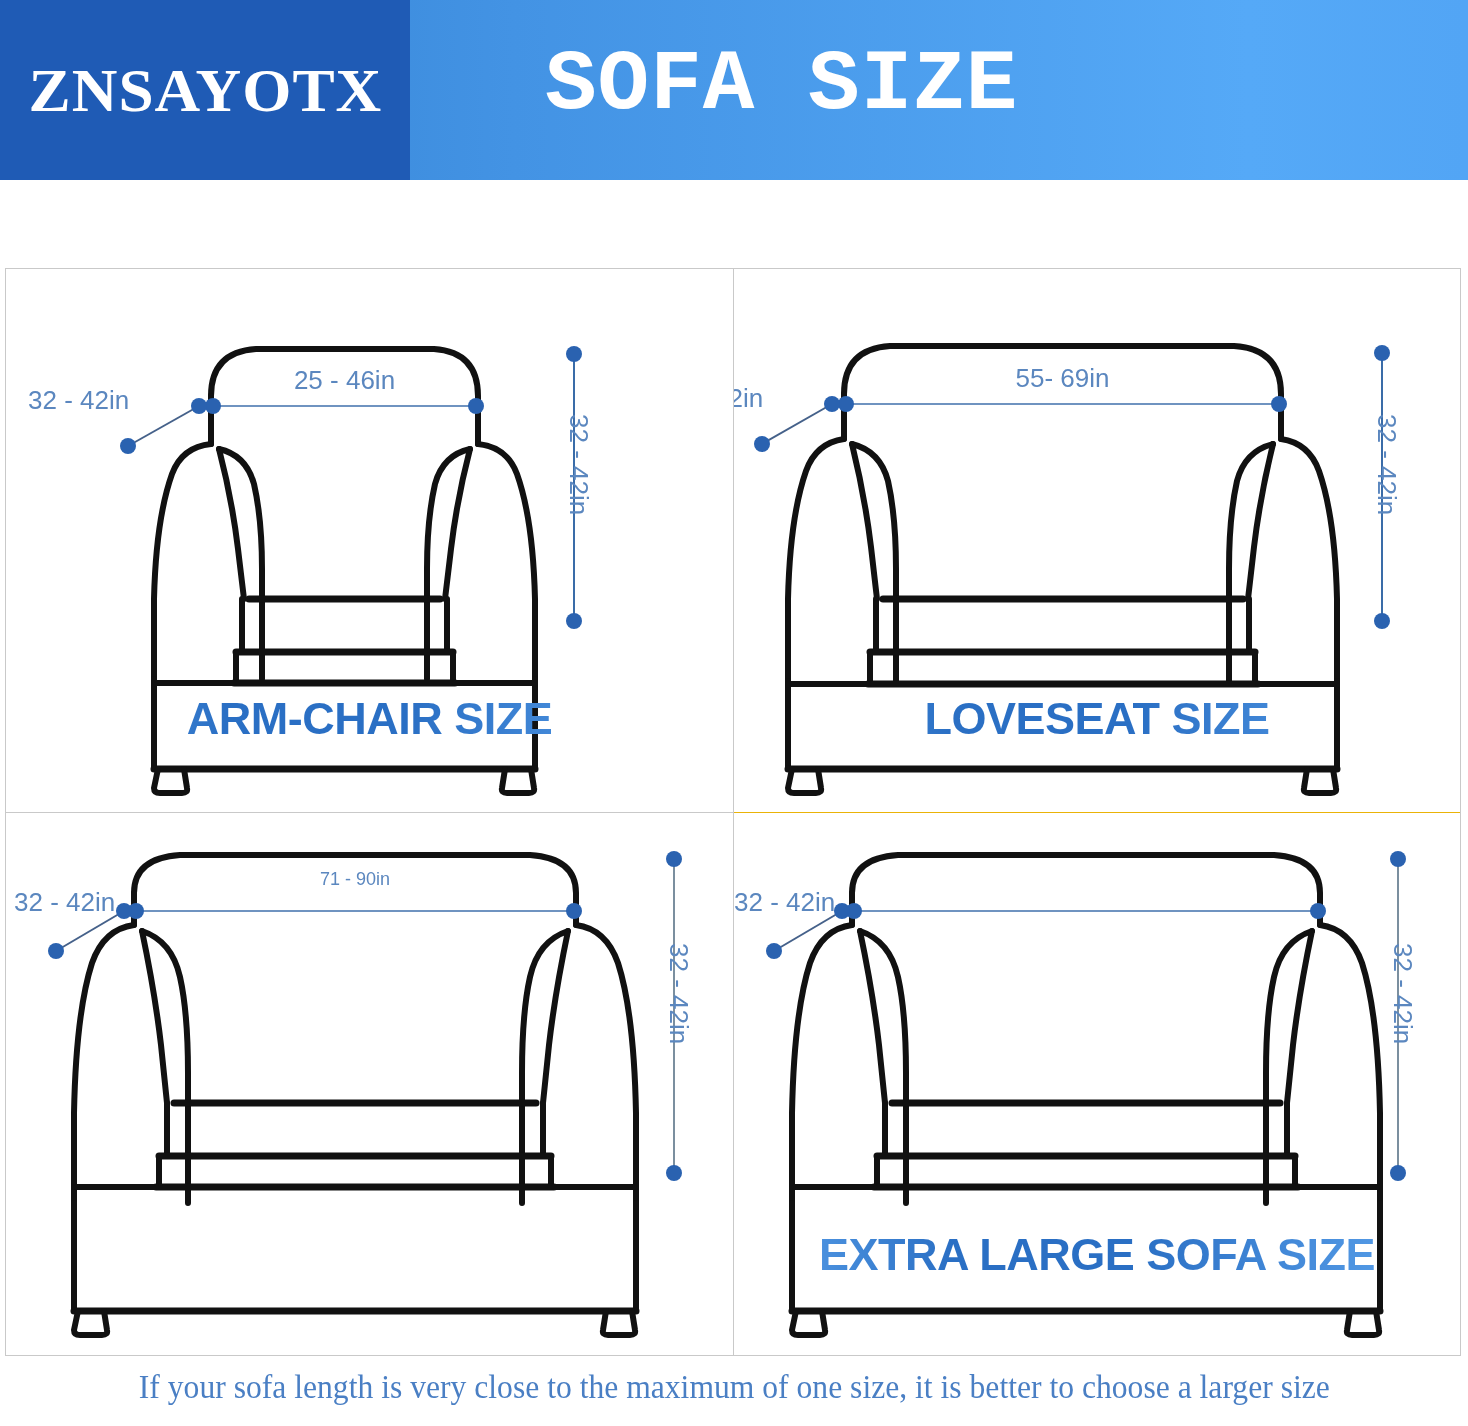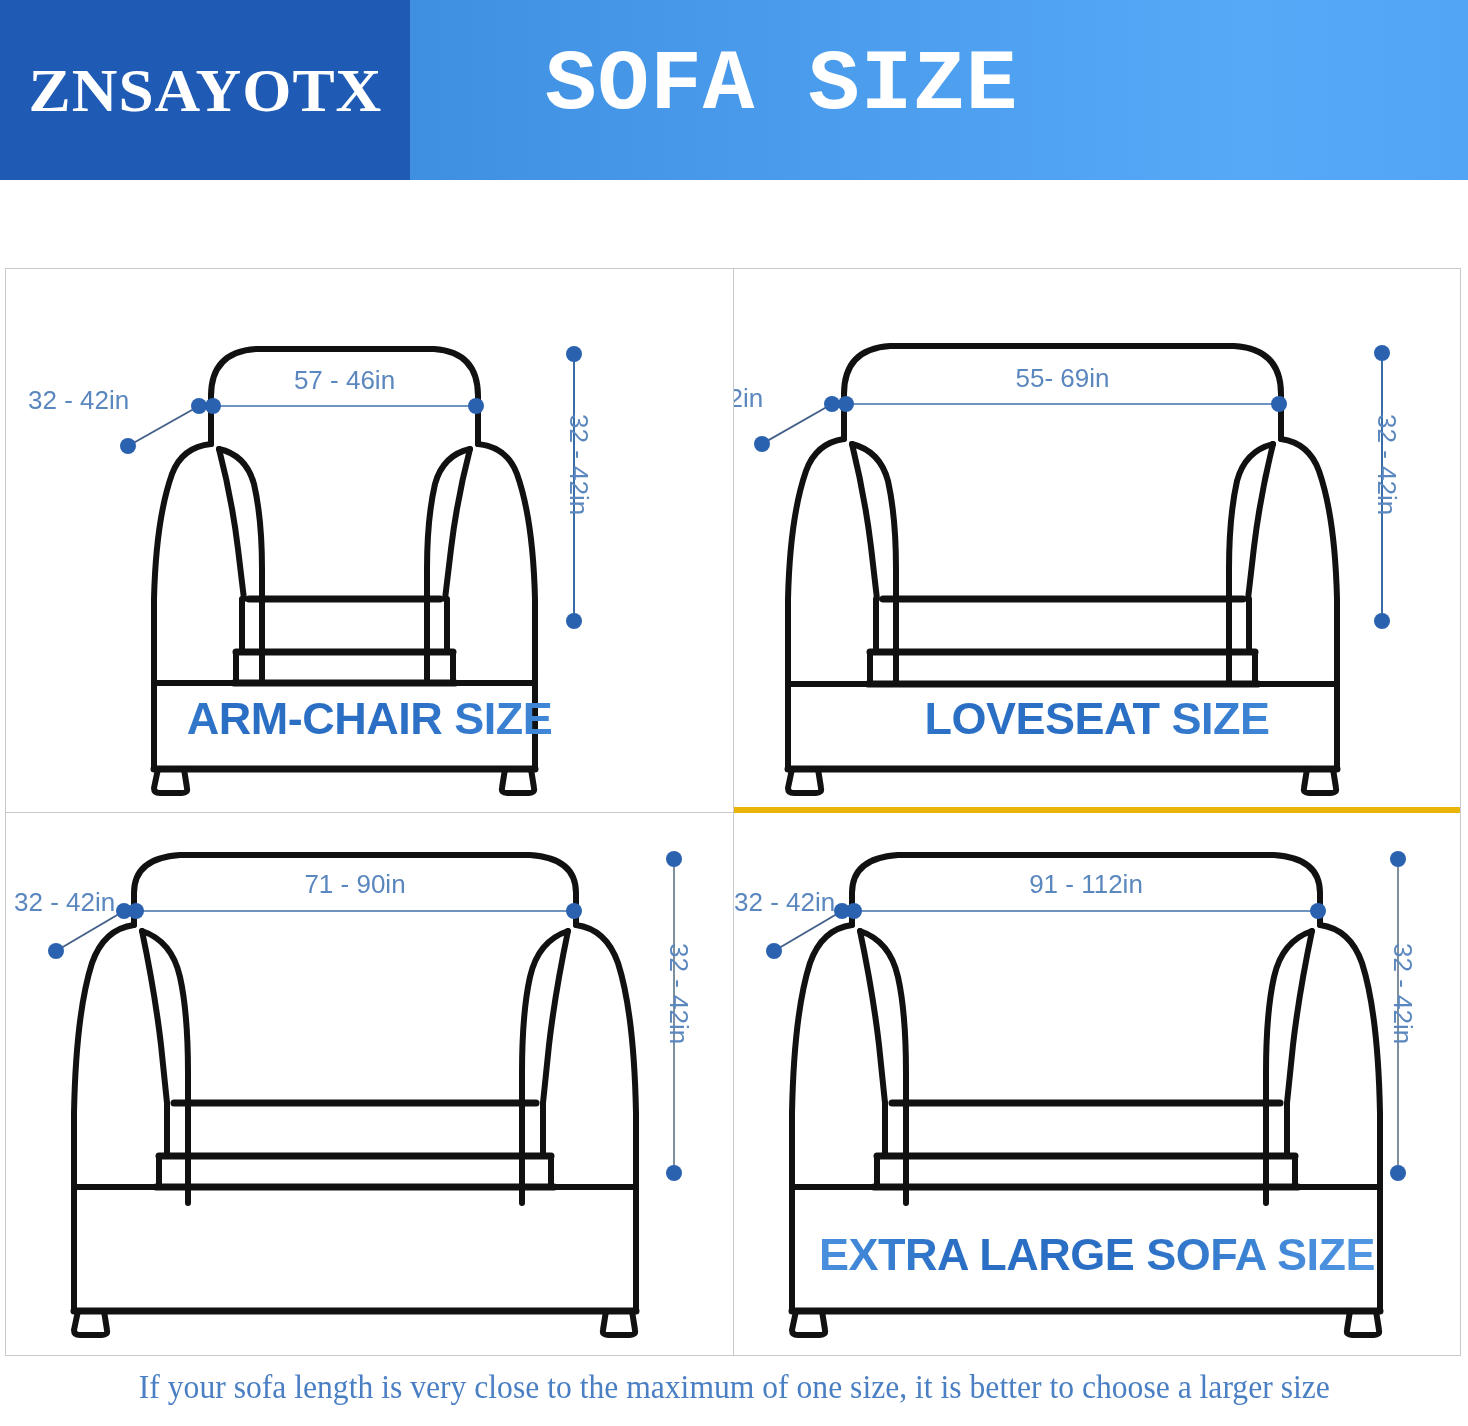--- a/index.html
+++ b/index.html
@@ -64,21 +64,21 @@
     height: 1088px;
     box-sizing: border-box;
     border: 1px solid #c9c9c9;
   }
   .cell {
     position: absolute;
     box-sizing: border-box;
     overflow: hidden;
   }
   .cell-tl { left: 0;     top: 0;     width: 728px; height: 544px; border-right: 1px solid #c9c9c9; border-bottom: 1px solid #c9c9c9; }
-  .cell-tr { left: 728px; top: 0;     width: 726px; height: 544px; border-bottom: 6px solid #eab308; }
+  .cell-tr { left: 728px; top: 0;     width: 726px; height: 544px; border-bottom: 1px solid #eab308; }
   .cell-bl { left: 0;     top: 544px; width: 728px; height: 542px; border-right: 1px solid #c9c9c9; }
   .cell-br { left: 728px; top: 544px; width: 726px; height: 542px; }
 
   .cell-svg {
     position: absolute;
     left: 0;
     top: 0;
   }
   .cell-title {
     position: absolute;
@@ -166,21 +166,21 @@
         <path d="M152 500 L148 519 Q148 524 154 524 L176 524 Q182 524 181 519 L178 500"></path>
         <path d="M499 500 L496 519 Q495 524 501 524 L523 524 Q529 524 528 519 L525 500"></path>
       </g>
     </svg>
 
     <svg class="cell-svg" width="728" height="544" viewBox="0 0 728 544">
       <line x1="207" y1="137" x2="470" y2="137" stroke="#6f93c0" stroke-width="2"></line>
       <circle cx="207" cy="137" r="8" fill="#2a62b0"></circle>
       <circle cx="470" cy="137" r="8" fill="#2a62b0"></circle>
     </svg>
-    <div style="position:absolute;left:207px;top:96px;width:263px;text-align:center;font-size:26px;color:#5b87bf;">57 - 46in</div>
+    <div style="position:absolute;left:207px;top:96px;width:263px;text-align:center;font-size:26px;color:#5b87bf;">25 - 46in</div>
 
     <svg class="cell-svg" width="728" height="544" viewBox="0 0 728 544">
       <line x1="122" y1="177" x2="193" y2="137" stroke="#45618a" stroke-width="2"></line>
       <circle cx="122" cy="177" r="8" fill="#2a62b0"></circle>
       <circle cx="193" cy="137" r="8" fill="#2a62b0"></circle>
     </svg>
     <div style="position:absolute;left:22px;top:116px;font-size:26px;color:#5b87bf;white-space:nowrap;">32 - 42in</div>
 
     <svg class="cell-svg" width="728" height="544" viewBox="0 0 728 544">
       <line x1="568" y1="85" x2="568" y2="352" stroke="#3a6ca8" stroke-width="2"></line>
@@ -282,21 +282,21 @@
         <path d="M72 498 L68 517 Q68 522 74 522 L96 522 Q102 522 101 517 L98 498"></path>
         <path d="M600 498 L597 517 Q596 522 602 522 L624 522 Q630 522 629 517 L626 498"></path>
       </g>
     </svg>
 
     <svg class="cell-svg" width="728" height="542" viewBox="0 0 728 542">
       <line x1="130" y1="98" x2="568" y2="98" stroke="#6f93c0" stroke-width="2"></line>
       <circle cx="130" cy="98" r="8" fill="#2a62b0"></circle>
       <circle cx="568" cy="98" r="8" fill="#2a62b0"></circle>
     </svg>
-    <div style="position:absolute;left:130px;top:56px;width:438px;text-align:center;font-size:26px;color:#5b87bf;">71 - 90in</div>
+    <div style="position:absolute;left:130px;top:56px;width:438px;text-align:center;font-size:18px;color:#5b87bf;">71 - 90in</div>
 
     <svg class="cell-svg" width="728" height="542" viewBox="0 0 728 542">
       <line x1="50" y1="138" x2="118" y2="98" stroke="#45618a" stroke-width="2"></line>
       <circle cx="50" cy="138" r="8" fill="#2a62b0"></circle>
       <circle cx="118" cy="98" r="8" fill="#2a62b0"></circle>
     </svg>
     <div style="position:absolute;left:8px;top:74px;font-size:26px;color:#5b87bf;white-space:nowrap;">32 - 42in</div>
 
     <svg class="cell-svg" width="728" height="542" viewBox="0 0 728 542">
       <line x1="668" y1="46" x2="668" y2="360" stroke="#7b8f9f" stroke-width="2"></line>
@@ -339,21 +339,20 @@
         <path d="M62 498 L58 517 Q58 522 64 522 L86 522 Q92 522 91 517 L88 498"></path>
         <path d="M616 498 L613 517 Q612 522 618 522 L640 522 Q646 522 645 517 L642 498"></path>
       </g>
     </svg>
 
     <svg class="cell-svg" width="726" height="542" viewBox="0 0 726 542">
       <line x1="120" y1="98" x2="584" y2="98" stroke="#6f93c0" stroke-width="2"></line>
       <circle cx="120" cy="98" r="8" fill="#2a62b0"></circle>
       <circle cx="584" cy="98" r="8" fill="#2a62b0"></circle>
     </svg>
-    <div style="position:absolute;left:120px;top:56px;width:464px;text-align:center;font-size:26px;color:#5b87bf;">91 - 112in</div>
 
     <svg class="cell-svg" width="726" height="542" viewBox="0 0 726 542">
       <line x1="40" y1="138" x2="108" y2="98" stroke="#45618a" stroke-width="2"></line>
       <circle cx="40" cy="138" r="8" fill="#2a62b0"></circle>
       <circle cx="108" cy="98" r="8" fill="#2a62b0"></circle>
     </svg>
     <div style="position:absolute;left:0px;top:74px;font-size:26px;color:#5b87bf;white-space:nowrap;">32 - 42in</div>
 
     <svg class="cell-svg" width="726" height="542" viewBox="0 0 726 542">
       <line x1="664" y1="46" x2="664" y2="360" stroke="#7b8f9f" stroke-width="2"></line>

